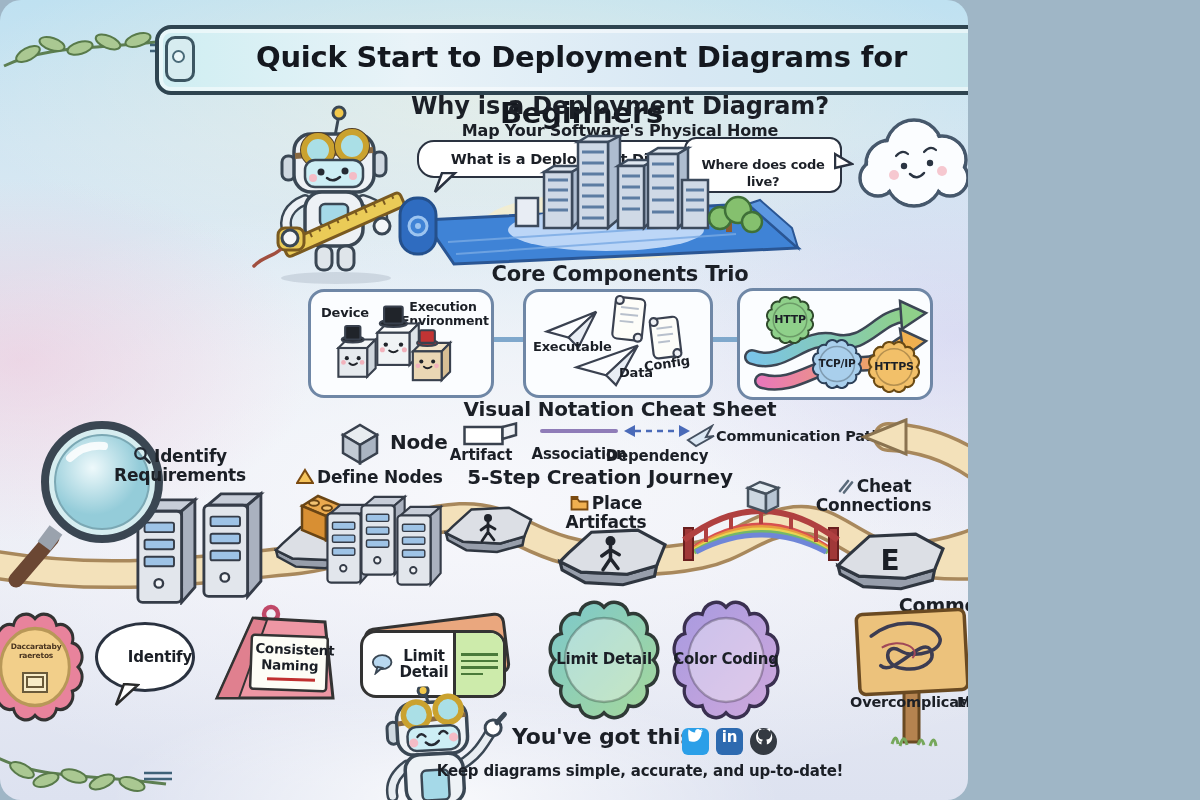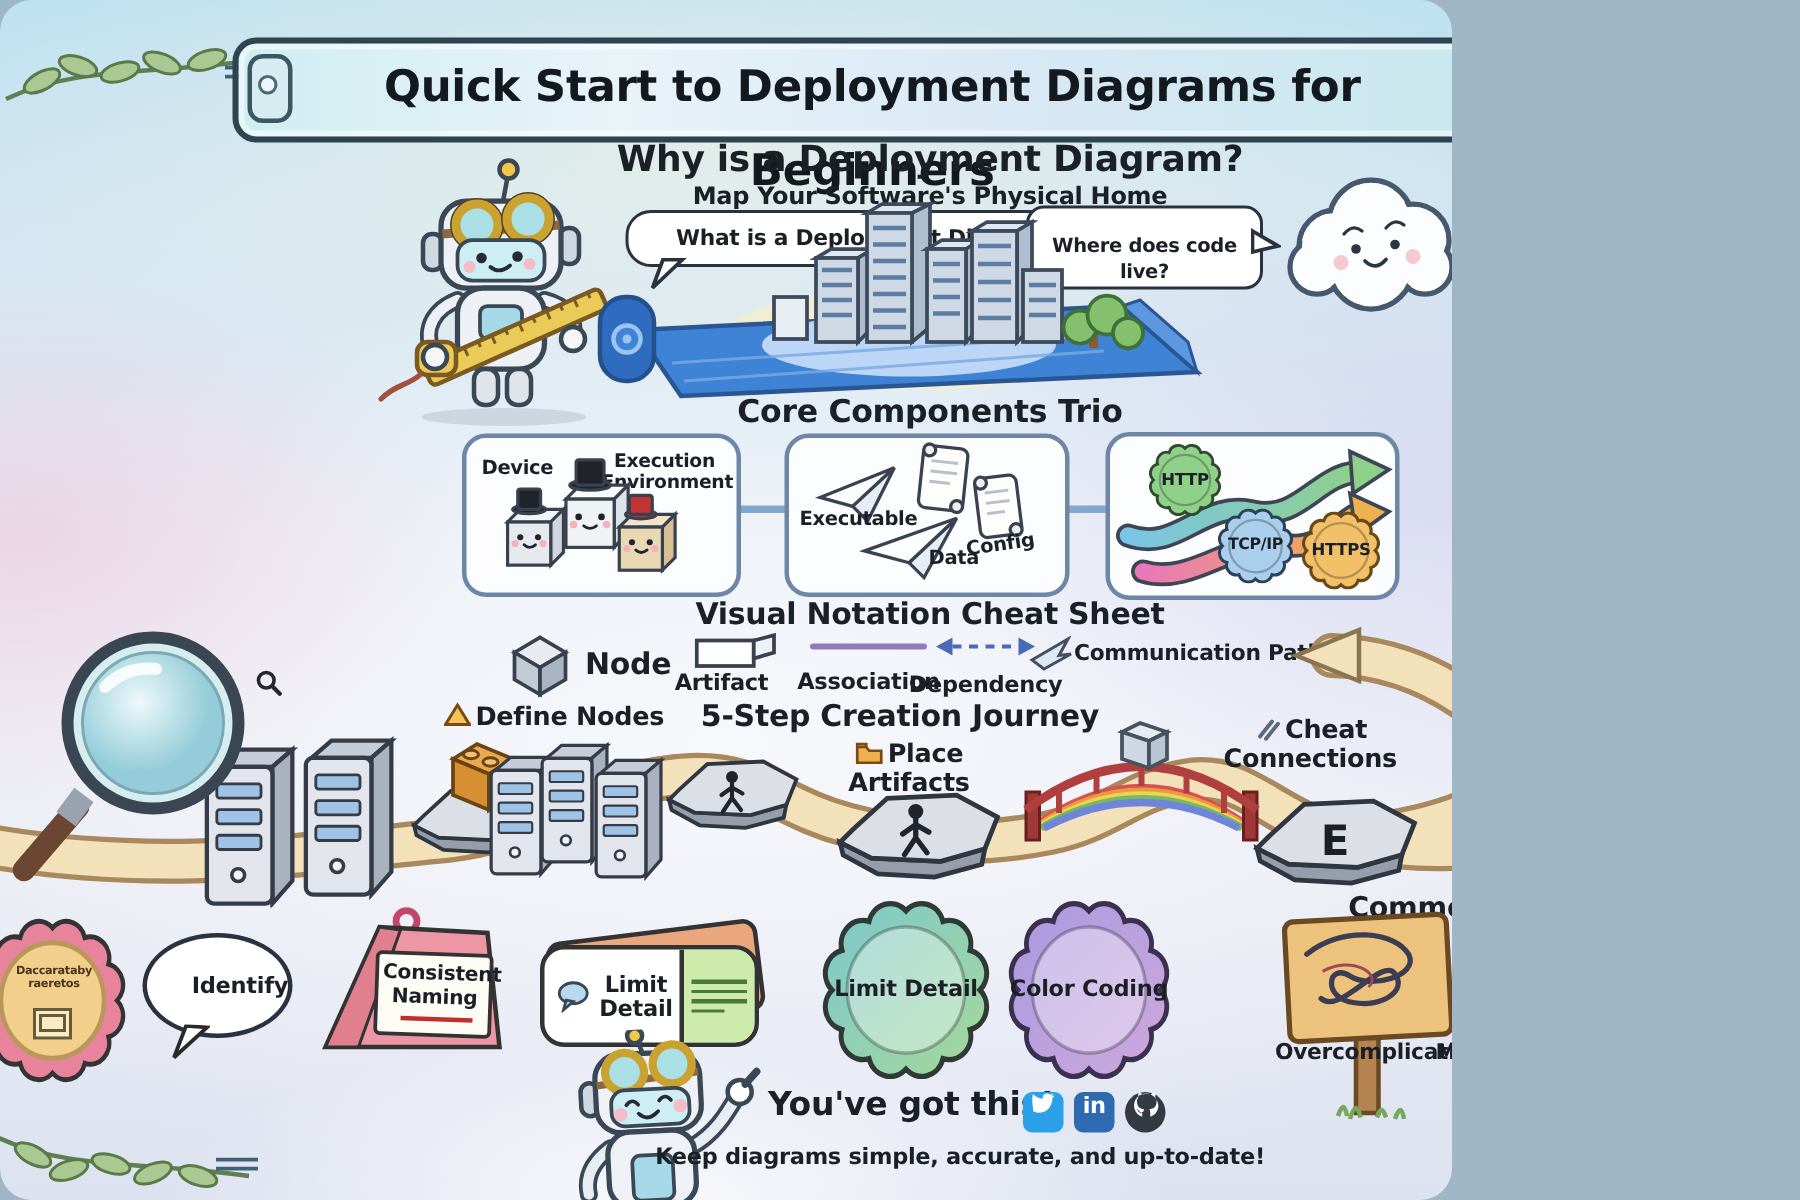--- a/index.html
+++ b/index.html
@@ -423,21 +423,21 @@
           <circle cx="100" cy="90" r="2.5" fill="#e8a040"></circle>
     </g>
   </g>
 </svg>
 
 <div class="abs ctr h-sec" style="left:400px;top:465px;width:400px">5-Step Creation Journey</div>
 <div class="step-label" style="left:105px;top:446px;width:150px">
   <svg class="ic" width="18" height="18" viewBox="0 0 18 18">
         <circle cx="7.5" cy="7.5" r="5.2" fill="none" stroke="#222832" stroke-width="2.4"></circle>
         <line x1="11.5" y1="11.5" x2="16.5" y2="16.5" stroke="#222832" stroke-width="2.8" stroke-linecap="round"></line>
-      </svg>
+      </svg><span>Identify Requirements</span>
 </div>
 <div class="step-label nowrap" style="left:296px;top:468px">
   <svg class="ic" width="18" height="17" viewBox="0 0 18 17">
         <path d="M9,2 L17,15 H1 Z" fill="#f5c35a" stroke="#7a4a10" stroke-width="2"></path>
       </svg><span>Define Nodes</span>
 </div>
 <div class="step-label" style="left:556px;top:494px;width:100px">
   <svg class="ic" width="19" height="16" viewBox="0 0 19 16">
         <path d="M1.5,4 h6 l2,2.5 h8 V14.5 H1.5 Z M1.5,4 V2 h6 v2" fill="#f0b050" stroke="#7a4a10" stroke-width="1.8"></path>
       </svg><span>Place Artifacts</span>

